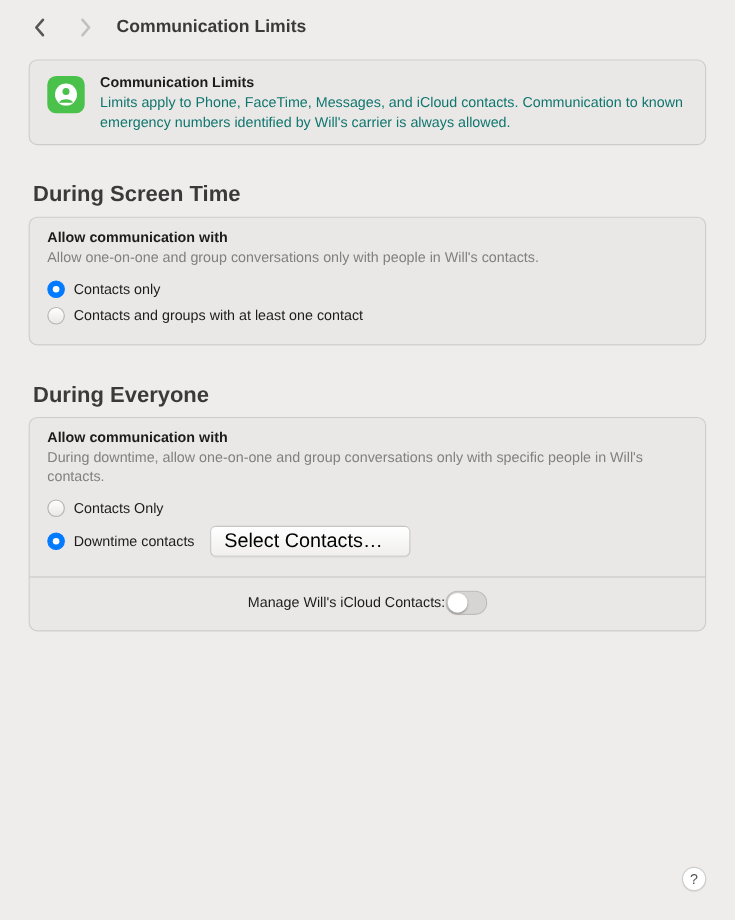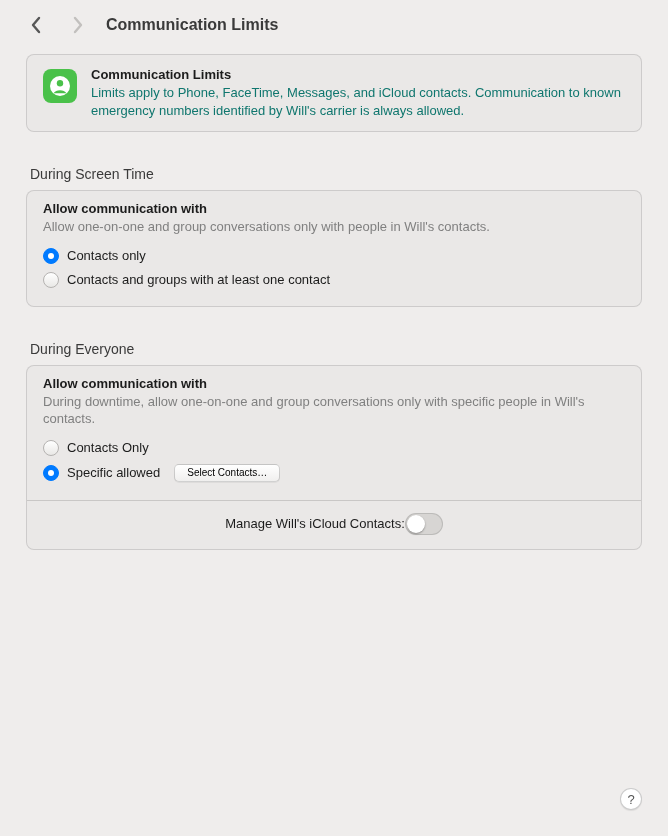--- a/index.html
+++ b/index.html
@@ -45,22 +45,22 @@
       border-radius: 8px;
       display: flex; align-items: center; justify-content: center;
       flex-shrink: 0;
       margin-top: 2px;
     }
     .app-icon svg { display: block; }
     .card-title { font-weight: 700; font-size: 13px; margin-bottom: 2px; }
     .card-desc { color: #0f766e; font-size: 13px; line-height: 1.35; }
 
     .section-title {
-      font-weight: 400;
-      font-size: 14px;
+      font-weight: 700;
+      font-size: 20px;
       color: #3a3a3a;
       margin: 34px 4px 8px 4px;
     }
 
     .group {
       background: #eae8e7;
       border: 1px solid rgba(0,0,0,0.12);
       border-radius: 8px;
       padding: 10px 16px 14px 16px;
     }
@@ -84,22 +84,22 @@
       border-color: #007aff;
     }
     .radio.selected::after {
       content: "";
       width: 6px; height: 6px; border-radius: 50%;
       background: #fff;
     }
 
     .select-btn {
       margin-left: 6px;
-      padding: 2px 12px 3px 12px;
-      font-size: 10px;
+      padding: 2px 24px 3px 12px;
+      font-size: 18px;
       background: linear-gradient(#ffffff,#f0efee);
       border: 1px solid rgba(0,0,0,0.18);
       border-radius: 5px;
       box-shadow: 0 1px 0 rgba(0,0,0,0.05);
       cursor: default;
     }
 
     .divider {
       height: 1px; background: rgba(0,0,0,0.14);
       margin: 14px -16px 12px -16px;
@@ -186,21 +186,21 @@
   <div class="group">
     <div class="group-title">Allow communication with</div>
     <div class="group-desc">During downtime, allow one-on-one and group conversations only with specific people in Will's contacts.</div>
 
     <div class="radio-row">
       <span class="radio"></span>
       <span>Contacts Only</span>
     </div>
     <div class="radio-row">
       <span class="radio selected"></span>
-      <span>Specific allowed</span>
+      <span>Downtime contacts</span>
       <button class="select-btn">Select Contacts…</button>
     </div>
 
     <div class="divider"></div>
     <div class="manage-row">
       <span>Manage Will's iCloud Contacts:</span>
       <span class="toggle">
         <span class="knob"></span>
       </span>
     </div>

